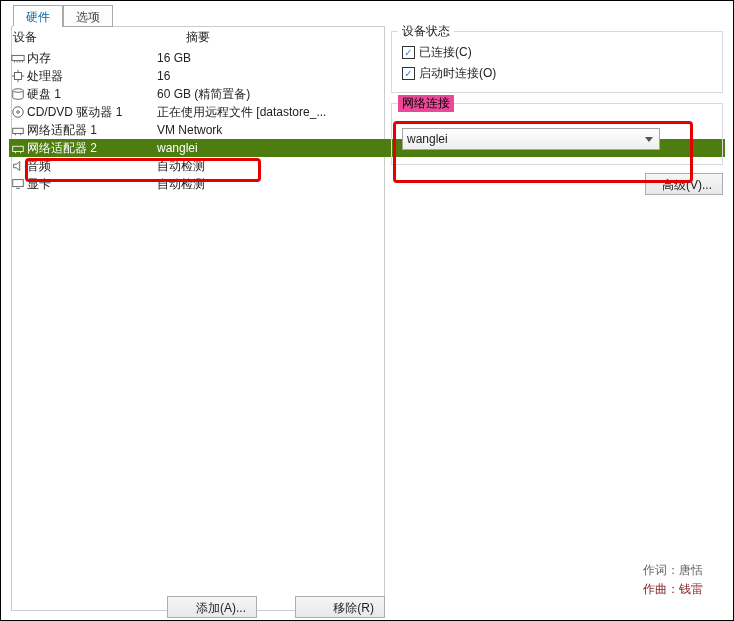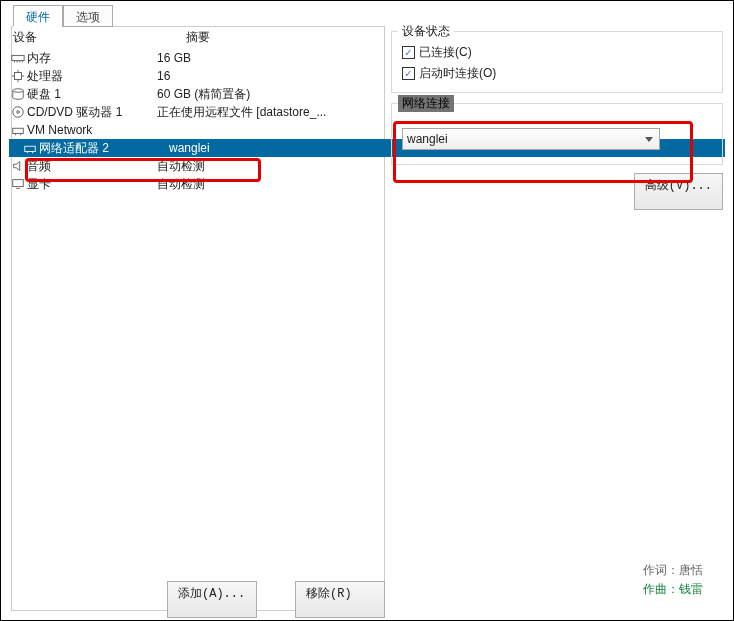--- a/index.html
+++ b/index.html
@@ -13,41 +13,41 @@
 .tab-active-cover { position: absolute; left: 12px; top: 25px; width: 40px; height: 2px; background: #fff; z-index: 3; }
 .hdr-row { position: absolute; left: 8px; top: 28px; right: 8px; height: 20px; display: flex; gap: 29px; }
 .hdr-dev { width: 148px; color: #222; padding-left: 4px; }
 .hdr-sum { flex: 1; color: #222; }
 .dev-list { position: absolute; left: 8px; top: 48px; right: 8px; }
 .dev-row { display: flex; height: 18px; align-items: center; cursor: default; }
 .dev-row .ic { width: 18px; display: flex; justify-content: center; color: #555; }
 .dev-row .ic svg { width: 14px; height: 14px; }
 .dev-row .name { width: 130px; color: #222; white-space: nowrap; overflow: hidden; }
 .dev-row .summ { flex: 1; color: #222; white-space: nowrap; overflow: hidden; }
-.dev-row.sel { background: #0369a1; color: #fff; padding-left: 12px; }
+.dev-row.sel { background: #4d7c0f; color: #fff; }
 .dev-row.sel .name, .dev-row.sel .summ, .dev-row.sel .ic { color: #fff; }
 .highlight-hw { position: absolute; border: 3px solid #e30000; pointer-events: none; }
 .hl1 { left: 24px; top: 157px; width: 236px; height: 24px; border-radius: 4px; }
 .hl2 { left: 392px; top: 120px; width: 300px; height: 62px; border-radius: 4px; }
 .right-area { position: absolute; left: 390px; top: 30px; width: 332px; }
 .grp { border: 1px solid #d9d9d9; margin: 0 0 10px 0; position: relative; padding: 10px 10px 6px 10px; }
 .grp .legend { position: absolute; top: -9px; left: 6px; background: #fff; padding: 0 4px; color: #222; }
 .chk { display: flex; align-items: center; margin: 2px 0 4px 0; color: #222; }
 .chk .box { width: 13px; height: 13px; border: 1px solid #333; background: #fff; margin-right: 4px; display: flex; align-items: center; justify-content: center; font-size: 10px; color: #3a7fd5; }
 .net-grp { border: 1px solid #d9d9d9; padding: 24px 10px 14px 10px; position: relative; margin-top: 4px; }
-.net-grp .legend { position: absolute; top: -9px; left: 6px; background: #737373; padding: 0 4px; text-align: right; }
+.net-grp .legend { position: absolute; top: -9px; left: 6px; background: #ec4899; padding: 0 4px; text-align: right; }
 .combo { width: 258px; height: 22px; border: 1px solid #a6a6a6; background: linear-gradient(#fff,#eee); display: flex; align-items: center; padding: 0 18px 0 4px; color: #222; position: relative; }
 .combo:after { content: ""; position: absolute; right: 6px; top: 8px; border-left: 4px solid transparent; border-right: 4px solid transparent; border-top: 5px solid #555; }
 .adv-btn-row { text-align: right; margin-top: 8px; }
-.btn { display: inline-block; min-width: 78px; height: 37px; border: 1px solid #adadad; background: linear-gradient(#f6f6f6,#e8e8e8); color: #222; padding: 3px 10px; text-align: left; font-family: Liberation Mono, monospace; }
+.btn { display: inline-block; min-width: 78px; height: 22px; border: 1px solid #adadad; background: linear-gradient(#f6f6f6,#e8e8e8); color: #222; padding: 3px 10px; text-align: right; }
 .bottom-btns { position: absolute; left: 10px; bottom: 2px; right: 348px; display: flex; justify-content: flex-end; gap: 6px; }
 .bottom-btns .btn { width: 90px; margin-left: 32px; }
 .credits { position: absolute; right: 30px; bottom: 22px; text-align: right; }
 .credits .l1 { color: #666; margin-bottom: 2px; }
-.credits .l2 { color: #15803d; }
+.credits .l2 { color: #7f1d1d; }
 </style>
 </head>
 <body>
 
 <div class="outer">
 
   <div class="tabs">
     <div class="tab active">硬件</div>
     <div class="tab inactive">选项</div>
   </div>
@@ -108,20 +108,21 @@
       <span class="summ">正在使用远程文件 [datastore_...</span>
     </div>
     <div class="dev-row">
       <span class="ic">
           <svg viewBox="0 0 16 16">
             <rect x="2" y="6" width="12" height="6" fill="none" stroke="#555"></rect>
             <line x1="5" y1="12" x2="5" y2="14" stroke="#555"></line>
             <line x1="11" y1="12" x2="11" y2="14" stroke="#555"></line>
           </svg>
         </span>
+      <span class="name">网络适配器 1</span>
       <span class="summ">VM Network</span>
     </div>
     <div class="dev-row sel">
       <span class="ic">
           <svg viewBox="0 0 16 16">
             <rect x="2" y="6" width="12" height="6" fill="none" stroke="#fff"></rect>
             <line x1="5" y1="12" x2="5" y2="14" stroke="#fff"></line>
             <line x1="11" y1="12" x2="11" y2="14" stroke="#fff"></line>
           </svg>
         </span>

